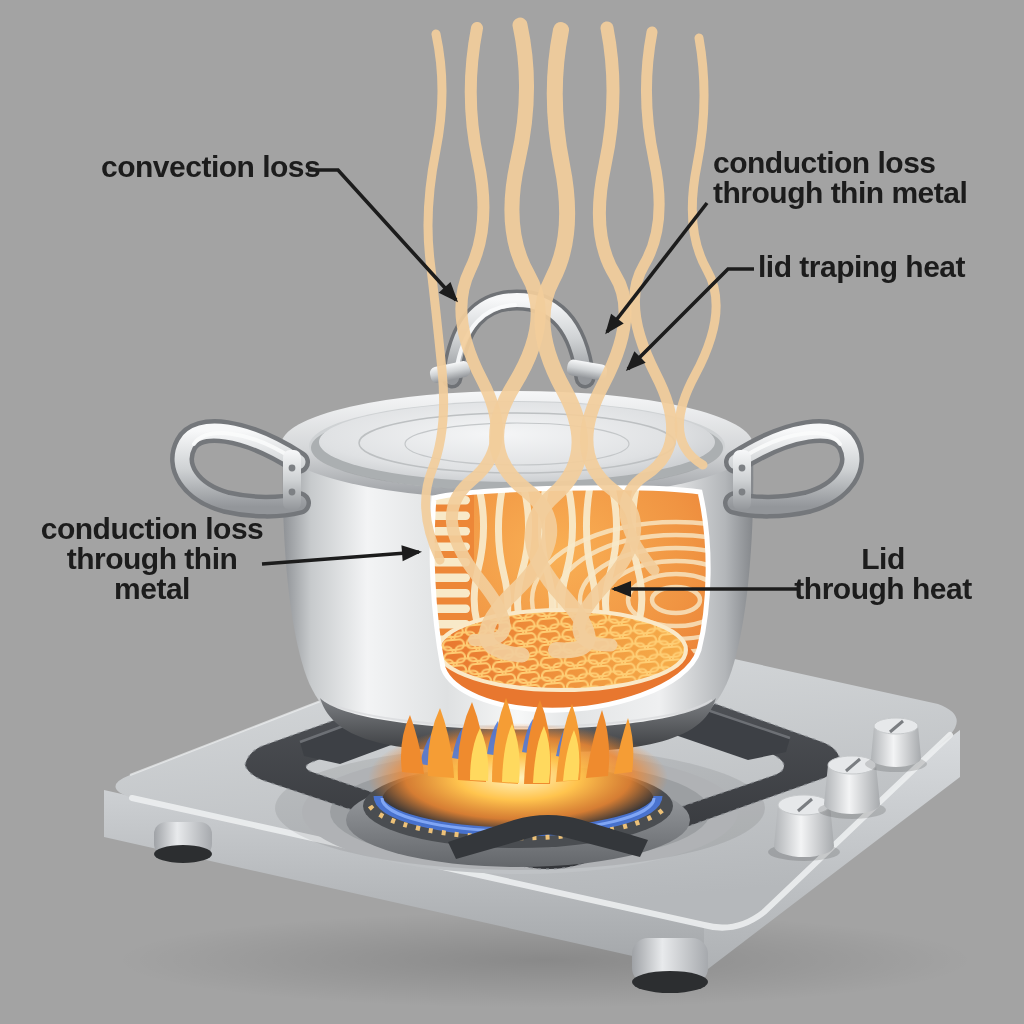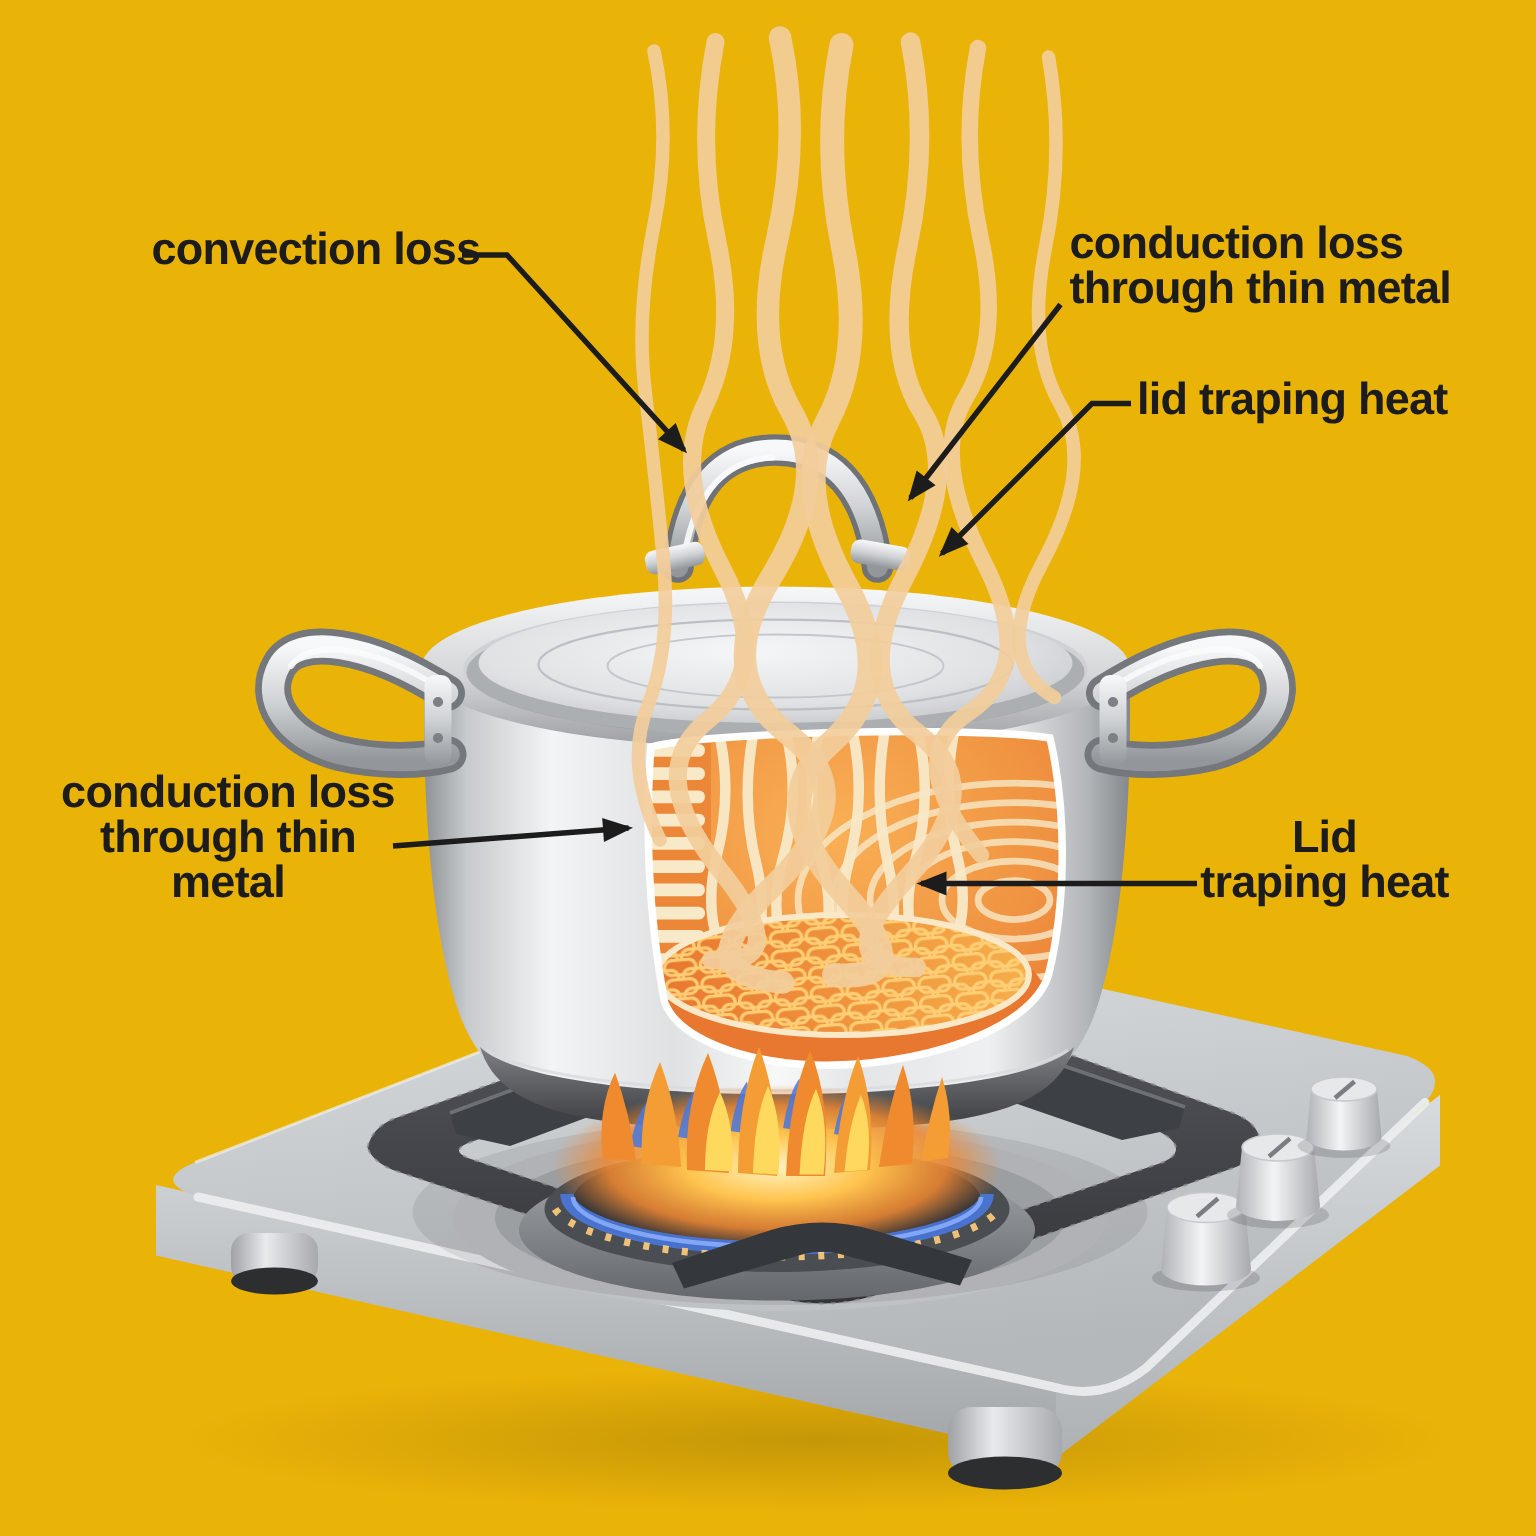--- a/index.html
+++ b/index.html
@@ -1,16 +1,16 @@
 <!DOCTYPE html>
 <html style="--ink: #1c1c1c; --steam: #f2cd9b; --cream: #f8e9c8; --heat-orange: #f09a42; --heat-deep: #e8772f; --flame-blue: #4a78dd; --flame-orange: #f59d35; --flame-yellow: #ffd95e; --steel-light: #f2f3f4; --steel-dark: #9ea1a5; --grate: #44474c; --stove: #c9cccf;"><head>
 <meta charset="utf-8">
 <style>
   html,body{margin:0;padding:0;background:#ffffff;}
-  .stage{position:relative;width:1024px;height:1024px;overflow:hidden;background:#eab308;
+  .stage{position:relative;width:1024px;height:1024px;overflow:hidden;background:#a3a3a3;
          font-family:"Liberation Sans", sans-serif;}
   .scene{position:absolute;inset:0;}
   .label{position:absolute;color:var(--ink,#1c1c1c);font-weight:700;font-size:30px;
          line-height:1.0;letter-spacing:-0.5px;white-space:pre-line;}
   .label.center{text-align:center;}
   .steam{fill:none;stroke:var(--steam,#f2cd9b);stroke-linecap:round;opacity:.92;}
   .wave{fill:none;stroke:var(--cream,#f8e9c8);stroke-width:7;stroke-linecap:round;opacity:.95;}
   .spiral{fill:none;stroke:var(--cream,#f8e9c8);stroke-width:4.5;opacity:.8;}
   .rib{fill:var(--cream,#f8e9c8);}
   .arrow{fill:none;stroke:var(--ink,#1c1c1c);stroke-width:3.6;}
@@ -315,15 +315,15 @@
 <div class="label" style="left:713px; top:148px;">conduction loss
 through thin metal</div>
 
 <div class="label" style="left:758px; top:252px;">lid traping heat</div>
 
 <div class="label center" style="left:36px; top:514px; width:232px;">conduction loss
 through thin
 metal</div>
 
 <div class="label center" style="left:781px; top:544px; width:204px;">Lid
-traping heat</div>
+through heat</div>
 
 </div>
 
 </body></html>

